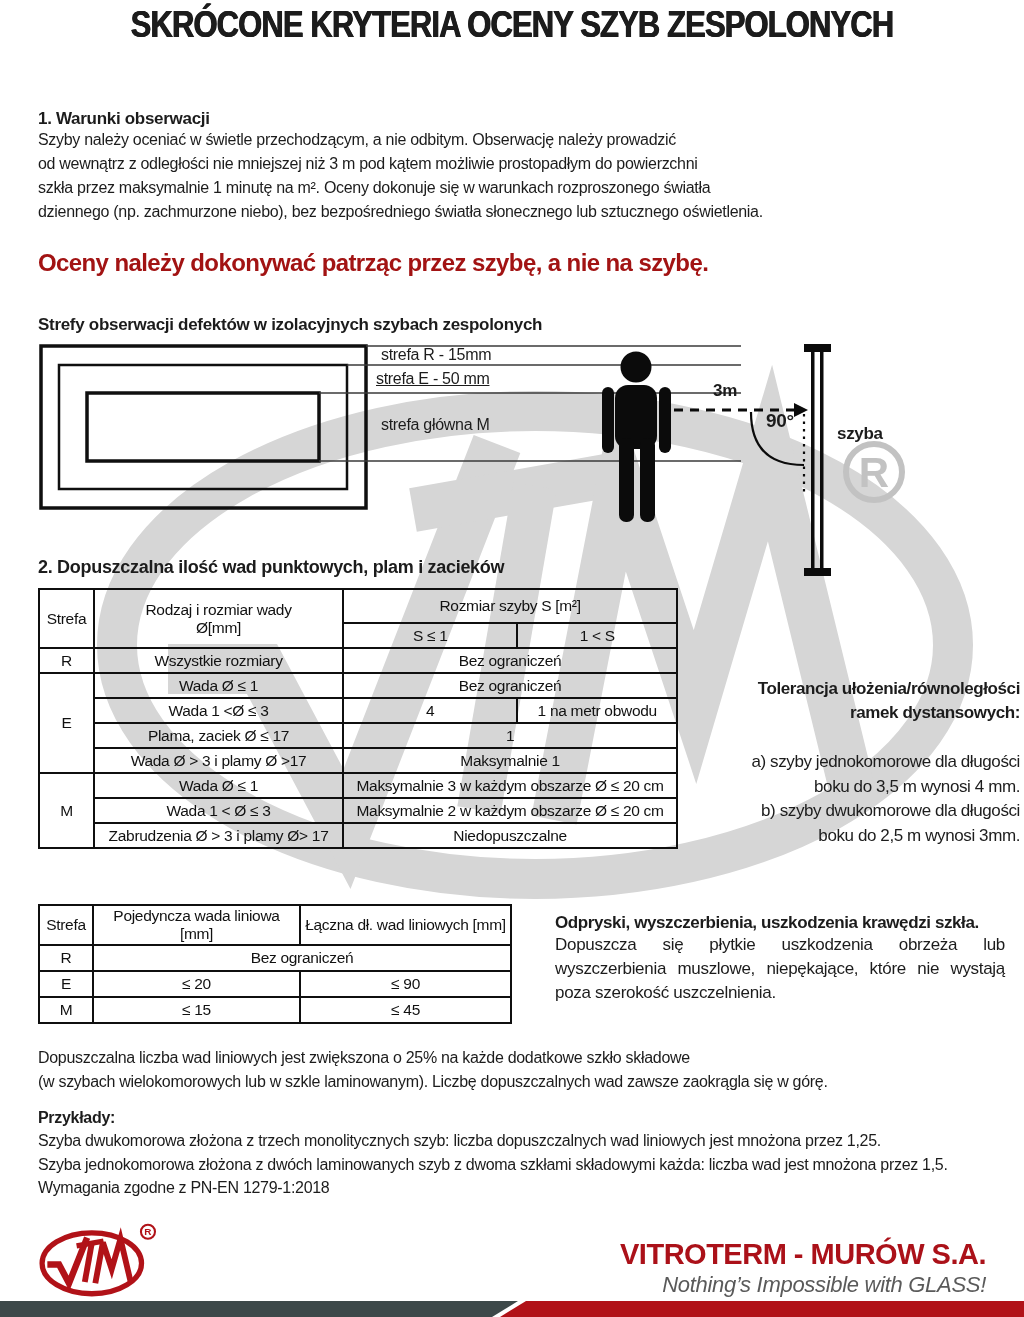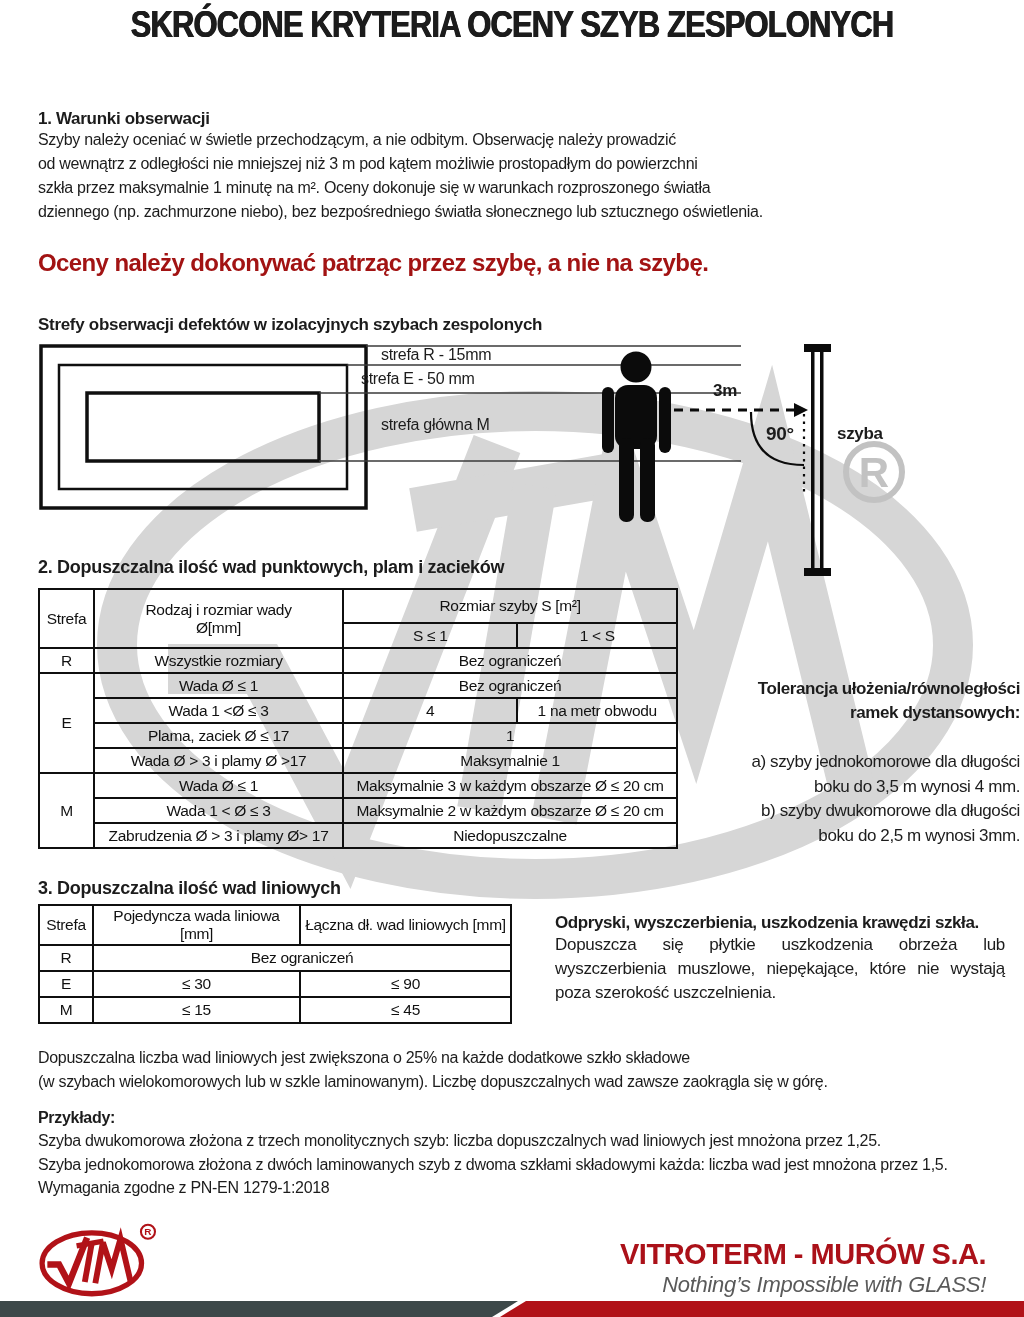--- a/index.html
+++ b/index.html
@@ -83,21 +83,21 @@
       <rect x="49" y="55" width="232" height="68" stroke-width="3.5"></rect>
     </g>
     <g stroke="#3a3a3a" stroke-width="1.3">
       <line x1="328" y1="8" x2="703" y2="8"></line>
       <line x1="309" y1="27" x2="703" y2="27"></line>
       <line x1="281" y1="55" x2="703" y2="55"></line>
       <line x1="281" y1="123" x2="703" y2="123"></line>
     </g>
   </svg>
   <div class="abs zone-label" style="left:381px;top:346px;">strefa R - 15mm</div>
-  <div class="abs zone-label" style="left:361px;top:370px;">strefa E - 50 mm</div>
+  <div class="abs zone-label" style="left:376px;top:370px;text-decoration:underline;">strefa E - 50 mm</div>
   <div class="abs zone-label" style="left:381px;top:416px;">strefa główna M</div>
 
   <svg class="abs" style="left:590px;top:340px;" width="320" height="240" viewBox="0 0 320 240">
     <g fill="#0b0b0b">
       <circle cx="46" cy="27" r="15.5"></circle>
       <rect x="25" y="45" width="42" height="64" rx="13"></rect>
       <rect x="12" y="47" width="12" height="66" rx="6"></rect>
       <rect x="69" y="47" width="12" height="66" rx="6"></rect>
       <rect x="29" y="98" width="15" height="84" rx="7"></rect>
       <rect x="50" y="98" width="15" height="84" rx="7"></rect>
@@ -109,21 +109,21 @@
     </g>
     <polygon points="204,63 218,70 204,77" fill="#0b0b0b"></polygon>
     <g fill="#0b0b0b">
       <rect x="214" y="4" width="27" height="8"></rect>
       <rect x="214" y="228" width="27" height="8"></rect>
       <rect x="221" y="12" width="3.5" height="216"></rect>
       <rect x="230" y="12" width="3.5" height="216"></rect>
     </g>
   </svg>
   <div class="abs diagram-label" style="left:713px;top:381px;font-size:17px;">3m</div>
-  <div class="abs diagram-label" style="left:766px;top:423px;font-size:19px;">90°</div>
+  <div class="abs diagram-label" style="left:766px;top:410px;font-size:19px;">90°</div>
   <div class="abs diagram-label" style="left:837px;top:424px;font-size:17px;">szyba</div>
 
   <div class="abs h-section" style="left:38px;top:557px;font-size:18px;">2. Dopuszczalna ilość wad punktowych, plam i zacieków</div>
 
   <table class="crit abs" id="table2" style="left:38px;top:588px;width:640px;">
     <colgroup>
         <col style="width:55px">
         <col style="width:250px">
         <col style="width:175px">
         <col style="width:160px">
@@ -180,41 +180,40 @@
 
   <div class="abs tol-block" style="left:720px;top:652px;width:300px;">
     <div class="tol-head">Tolerancja ułożenia/równoległości
 ramek dystansowych:</div>
     <div>a) szyby jednokomorowe dla długości
 boku do 3,5 m wynosi 4 mm.
 b) szyby dwukomorowe dla długości
 boku do 2,5 m wynosi 3mm.</div>
   </div>
 
-  <div class="abs h-section" style="left:38px;top:878px;font-size:18px;">3. Dopuszczalna ilość wad liniowych</div>
 
   <table class="crit abs" id="table3" style="left:38px;top:904px;width:474px;">
     <colgroup>
         <col style="width:54px">
         <col style="width:208px">
         <col style="width:212px">
       </colgroup>
     <tbody>
         <tr>
           <td style="white-space: pre-line;">Strefa</td>
           <td style="white-space: pre-line;">Pojedyncza wada liniowa [mm]</td>
           <td style="white-space: pre-line;">Łączna dł. wad liniowych [mm]</td>
         </tr>
         <tr>
           <td style="white-space: pre-line;">R</td>
           <td colspan="2" style="white-space: pre-line;">Bez ograniczeń</td>
         </tr>
         <tr>
           <td style="white-space: pre-line;">E</td>
-          <td style="white-space: pre-line;">≤ 30</td>
+          <td style="white-space: pre-line;">≤ 20</td>
           <td style="white-space: pre-line;">≤ 90</td>
         </tr>
         <tr>
           <td style="white-space: pre-line;">M</td>
           <td style="white-space: pre-line;">≤ 15</td>
           <td style="white-space: pre-line;">≤ 45</td>
         </tr>
       </tbody>
   </table>
 

